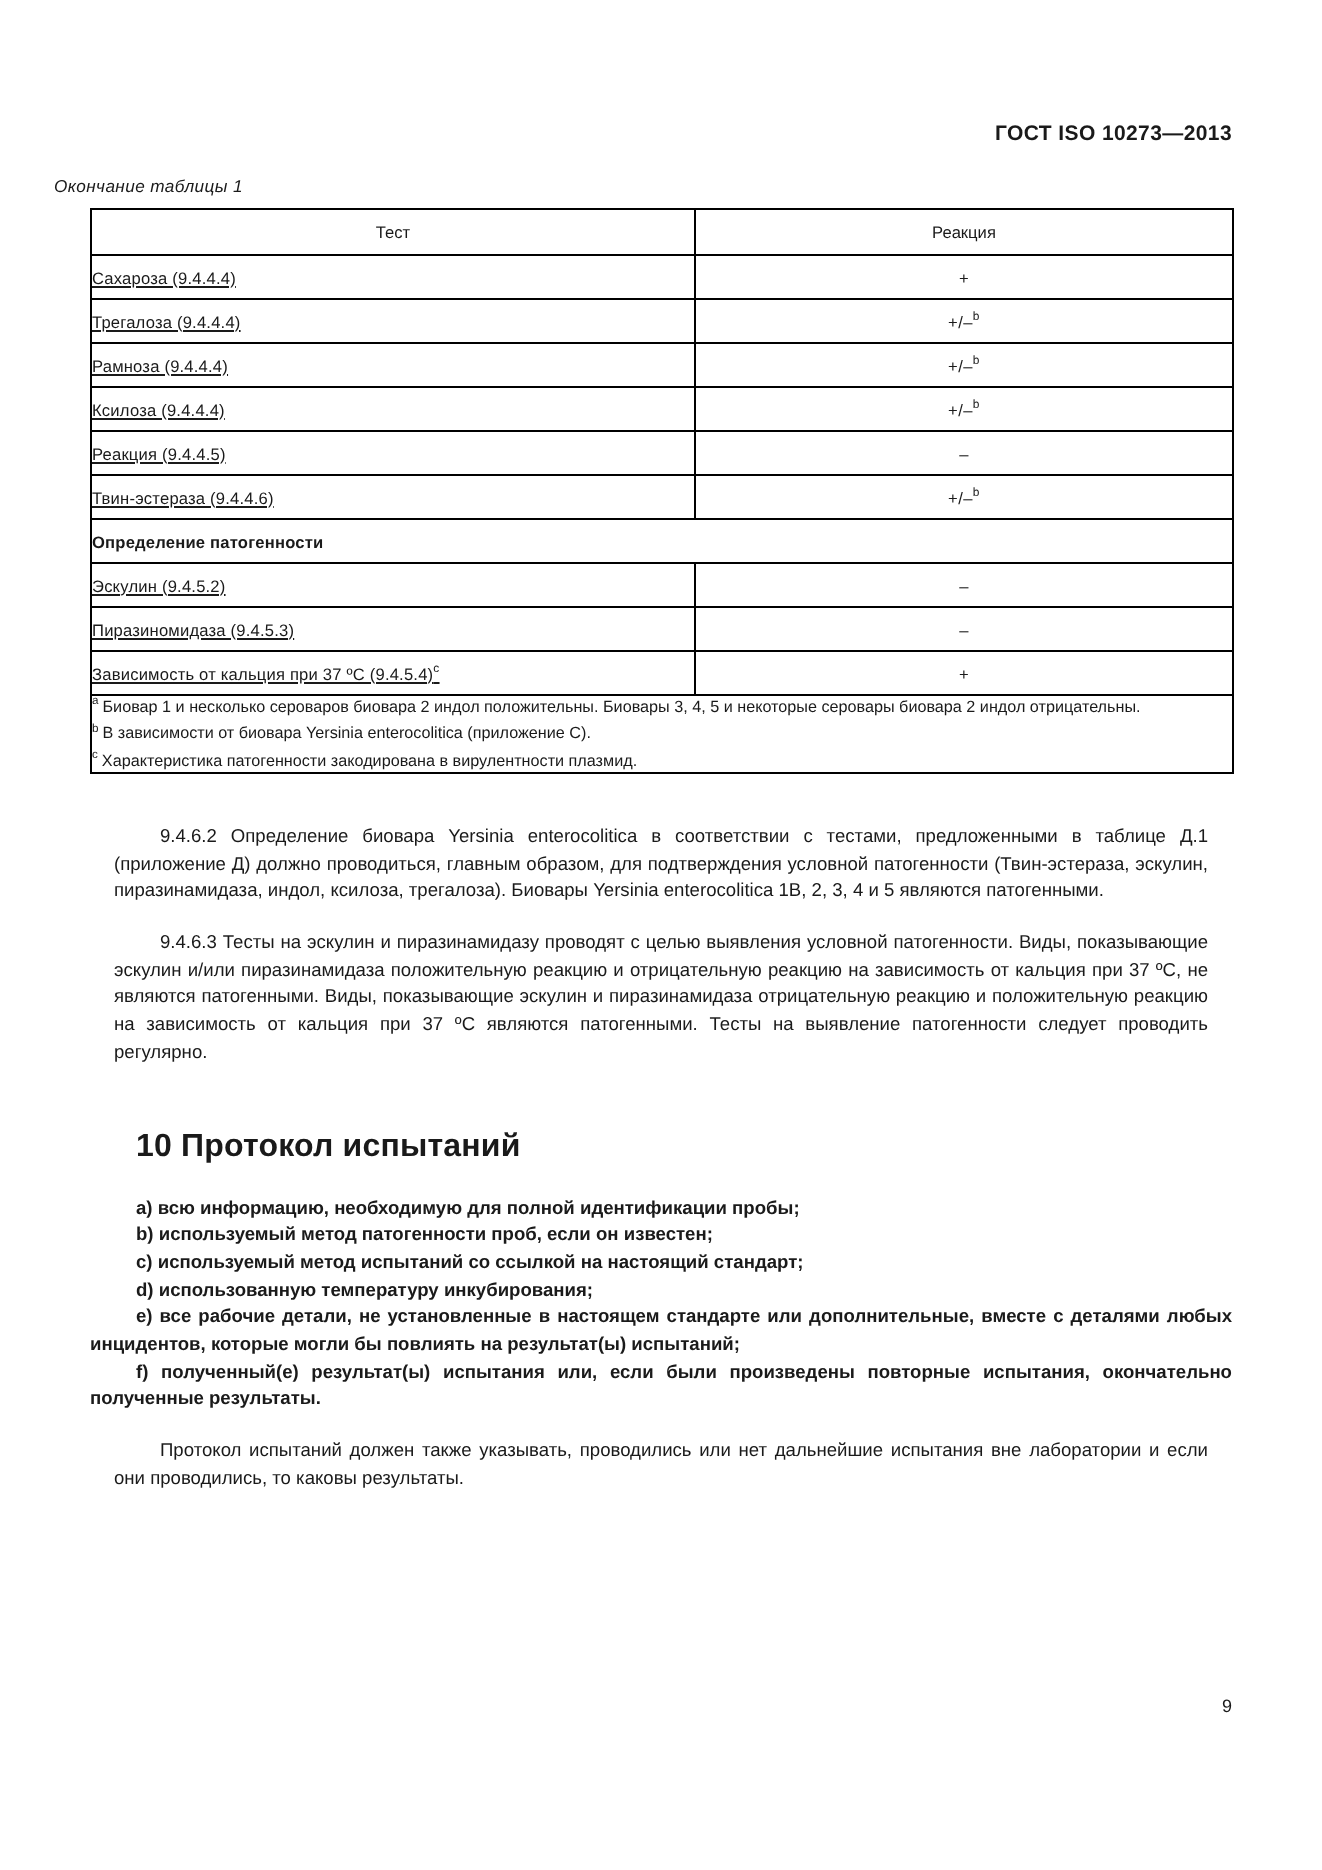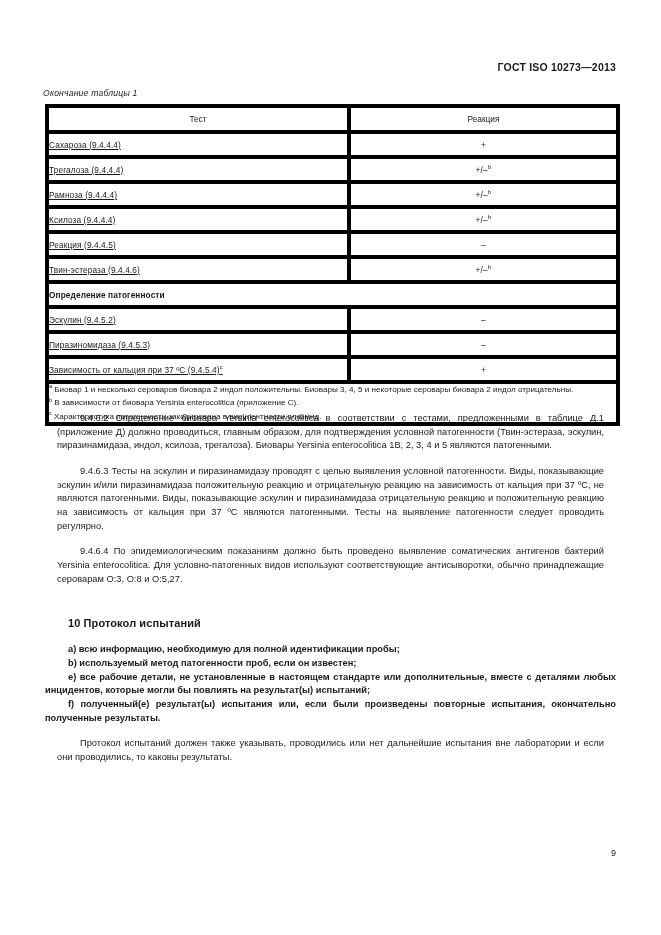--- a/index.html
+++ b/index.html
@@ -31,21 +31,21 @@
     right: 45px;
     font-size: 10.5px;
     font-weight: bold;
     letter-spacing: 0.2px;
     white-space: nowrap;
   }
 
   
   .table-caption {
     position: absolute;
-    left: 43px;
+    left: 27px;
     top: 88px;
     font-size: 8.6px;
     font-style: italic;
     letter-spacing: 0.2px;
   }
 
   
   .table-wrap {
     position: absolute;
     left: 45px;
@@ -53,21 +53,21 @@
     width: 571px;
   }
   table.tbl {
     width: 571px;
     border-collapse: collapse;
     table-layout: fixed;
     font-size: 8.3px;
   }
   table.tbl th,
   table.tbl td {
-    border: 4px solid #000000;
+    border: 1px solid #000000;
     padding: 0;
     vertical-align: middle;
   }
   .col-test   { width: 302px; }
   .col-react  { width: 269px; }
 
   th.head-cell {
     height: 22px;
     text-align: center;
     font-weight: normal;
@@ -119,21 +119,21 @@
     line-height: 1.47;
     text-align: justify;
   }
   .para {
     margin: 12px;
     text-indent: 23px;
     text-align: justify;
   }
 
   .sec-heading {
-    font-size: 11px;
+    font-size: 16px;
     font-weight: bold;
     margin: 0;
     text-indent: 23px;
     text-align: left;
     letter-spacing: 0.1px;
   }
 
   .list-item {
     margin: 0;
     text-indent: 23px;
@@ -222,30 +222,31 @@
               <p class="note-line"><sup>c</sup>Характеристика патогенности закодирована в вирулентности плазмид.</p>
             </td>
         </tr>
       </tfoot>
     </table>
   </div>
 
   <div class="body-block" style="top:400px;">
     <p class="para">9.4.6.2 Определение биовара Yersinia enterocolitica в соответствии с тестами, предложенными в таблице Д.1 (приложение Д) должно проводиться, главным образом, для подтверждения условной патогенности (Твин-эстераза, эскулин, пиразинамидаза, индол, ксилоза, трегалоза). Биовары Yersinia enterocolitica 1В, 2, 3, 4 и 5 являются патогенными.</p>
     <p class="para">9.4.6.3 Тесты на эскулин и пиразинамидазу проводят с целью выявления условной патогенности. Виды, показывающие эскулин и/или пиразинамидаза положительную реакцию и отрицательную реакцию на зависимость от кальция при 37 ºС, не являются патогенными. Виды, показывающие эскулин и пиразинамидаза отрицательную реакцию и положительную реакцию на зависимость от кальция при 37 ºС являются патогенными. Тесты на выявление патогенности следует проводить регулярно.</p>
-    <p class="para">9.4.6.4 По эпидемиологическим показаниям должно быть проведено выявление соматических антигенов бактерий Yersinia enterocolitica. Для условно-патогенных видов используют соответствующие антисыворотки, обычно принадлежащие сероварам О:3, О:8 и О:5,27.</p>
 
     <div class="gap-before-heading"></div>
     <p class="sec-heading">10 Протокол испытаний</p>
     <div class="gap-after-heading"></div>
 
 
     <div id="list-container">
         <p class="list-item">a) всю информацию, необходимую для полной идентификации пробы;</p>
         <p class="list-item">b) используемый метод патогенности проб, если он известен;</p>
+        <p class="list-item">c) используемый метод испытаний со ссылкой на настоящий стандарт;</p>
+        <p class="list-item">d) использованную температуру инкубирования;</p>
         <p class="list-item">e) все рабочие детали, не установленные в настоящем стандарте или дополнительные, вместе с деталями любых инцидентов, которые могли бы повлиять на результат(ы) испытаний;</p>
         <p class="list-item">f) полученный(е) результат(ы) испытания или, если были произведены повторные испытания, окончательно полученные результаты.</p>
       </div>
 
     <p class="para">Протокол испытаний должен также указывать, проводились или нет дальнейшие испытания вне лаборатории и если они проводились, то каковы результаты.</p>
   </div>
 
   <div class="page-number">9</div>
 
 </div>

